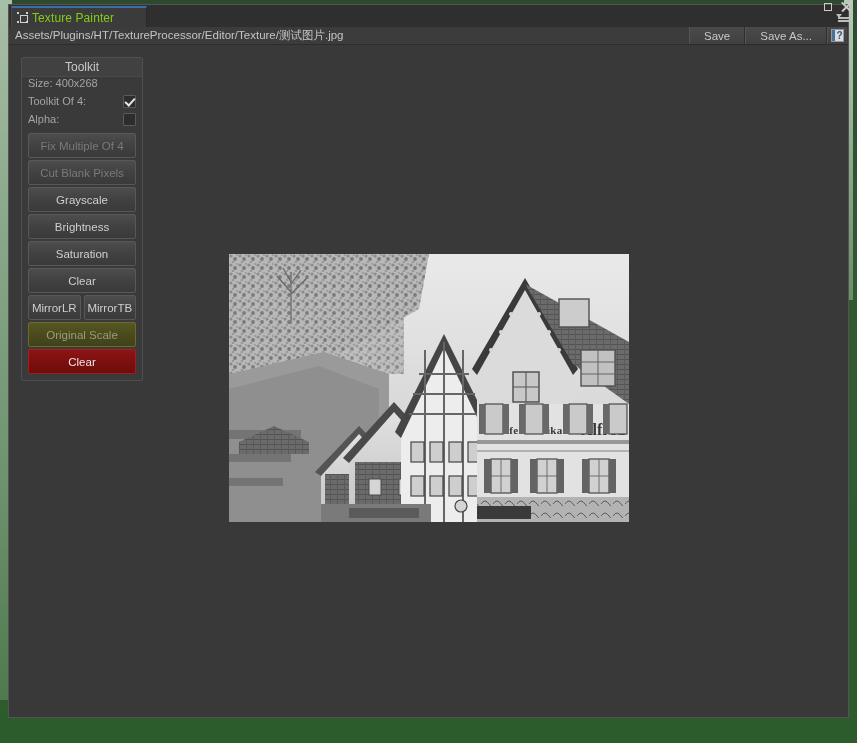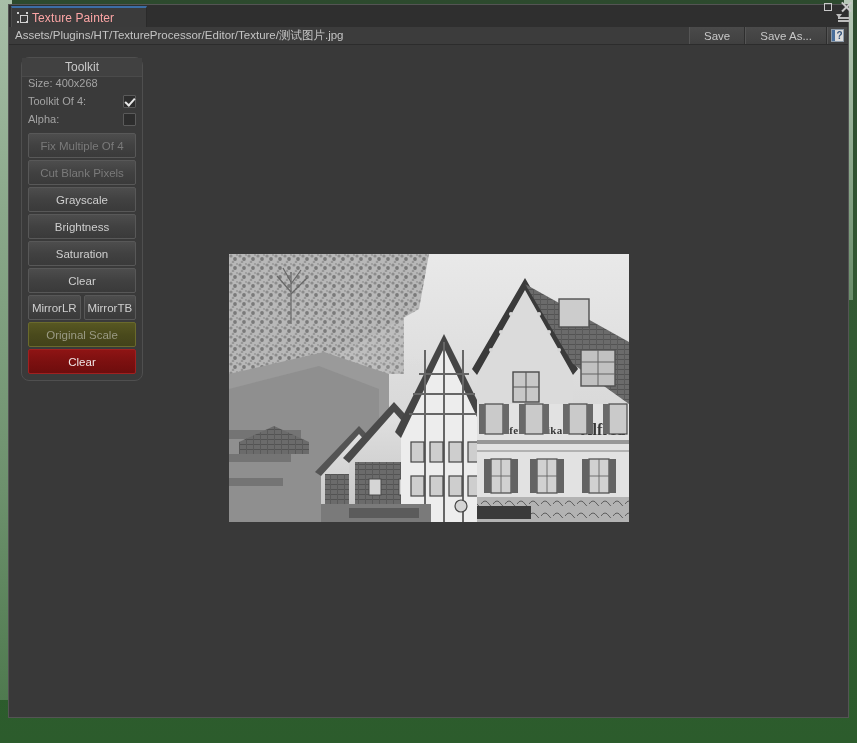--- a/index.html
+++ b/index.html
@@ -40,21 +40,21 @@
   #tab{
     position:absolute;left:2px;top:1px;width:136px;height:21px;
     background:#3b3b3b;
     border-top:2px solid #3b6ea5;
     border-left:1px solid #4a4a4a;border-right:1px solid #2a2a2a;
     box-sizing:border-box;
     display:flex;align-items:center;gap:4px;padding-left:5px;
     cursor:default;
   }
   #tab .tab-label{
-    font-size:12px;color:#fca5a5;letter-spacing:.1px;white-space:nowrap;
+    font-size:12px;color:#84cc16;letter-spacing:.1px;white-space:nowrap;
   }
   .winicon{
     width:11px;height:11px;position:relative;flex:0 0 auto;
   }
   .winicon i{position:absolute;background:#cfcfcf;}
   .winicon .bx{left:2.5px;top:2.5px;width:6px;height:6px;background:transparent;border:1px solid #d2d2d2;}
   .winicon .c1{left:0;top:0;width:2px;height:2px;}
   .winicon .c2{right:0;top:0;width:2px;height:2px;}
   .winicon .c3{left:0;bottom:0;width:2px;height:2px;}
   .winicon .c4{right:0;bottom:0;width:2px;height:2px;}
@@ -115,21 +115,21 @@
   
   #content{
     position:absolute;left:0;top:40px;right:0;bottom:0;
     background:#393939;overflow:hidden;
   }
 
   
   #toolkit{
     position:absolute;left:12px;top:12px;width:122px;
     background:#3a3a3a;
-    border:1px solid #4f4f4f;border-radius:8px;
+    border:1px solid #4f4f4f;border-radius:2px;
     box-sizing:border-box;padding:0 0 6px 0;
   }
   #toolkit-header{
     height:18px;background:#414141;border-bottom:1px solid #4a4a4a;
     display:flex;align-items:center;justify-content:center;
     font-size:12px;color:#c9c9c9;
   }
   .kv{
     height:18px;display:flex;
     padding:0 6px;font-size:11px;color:#a3a3a3;

